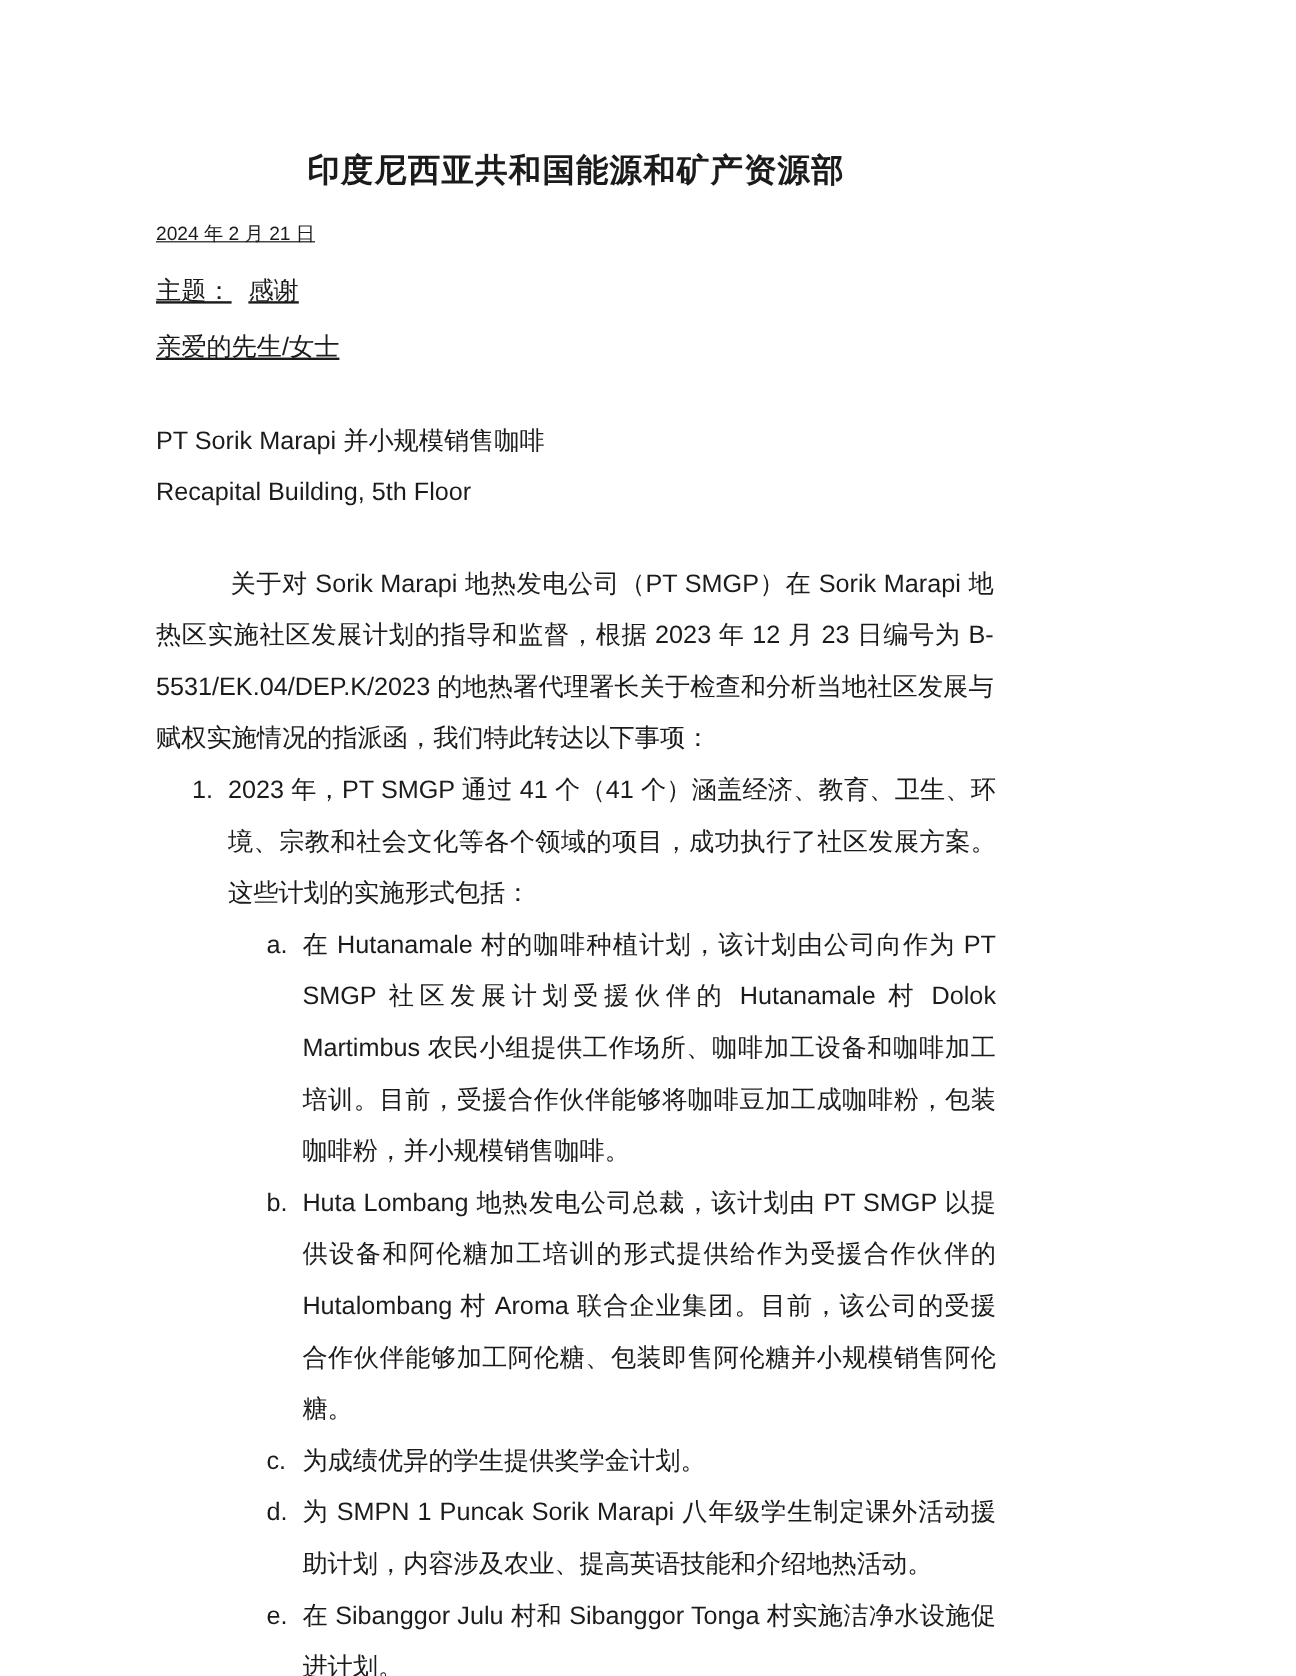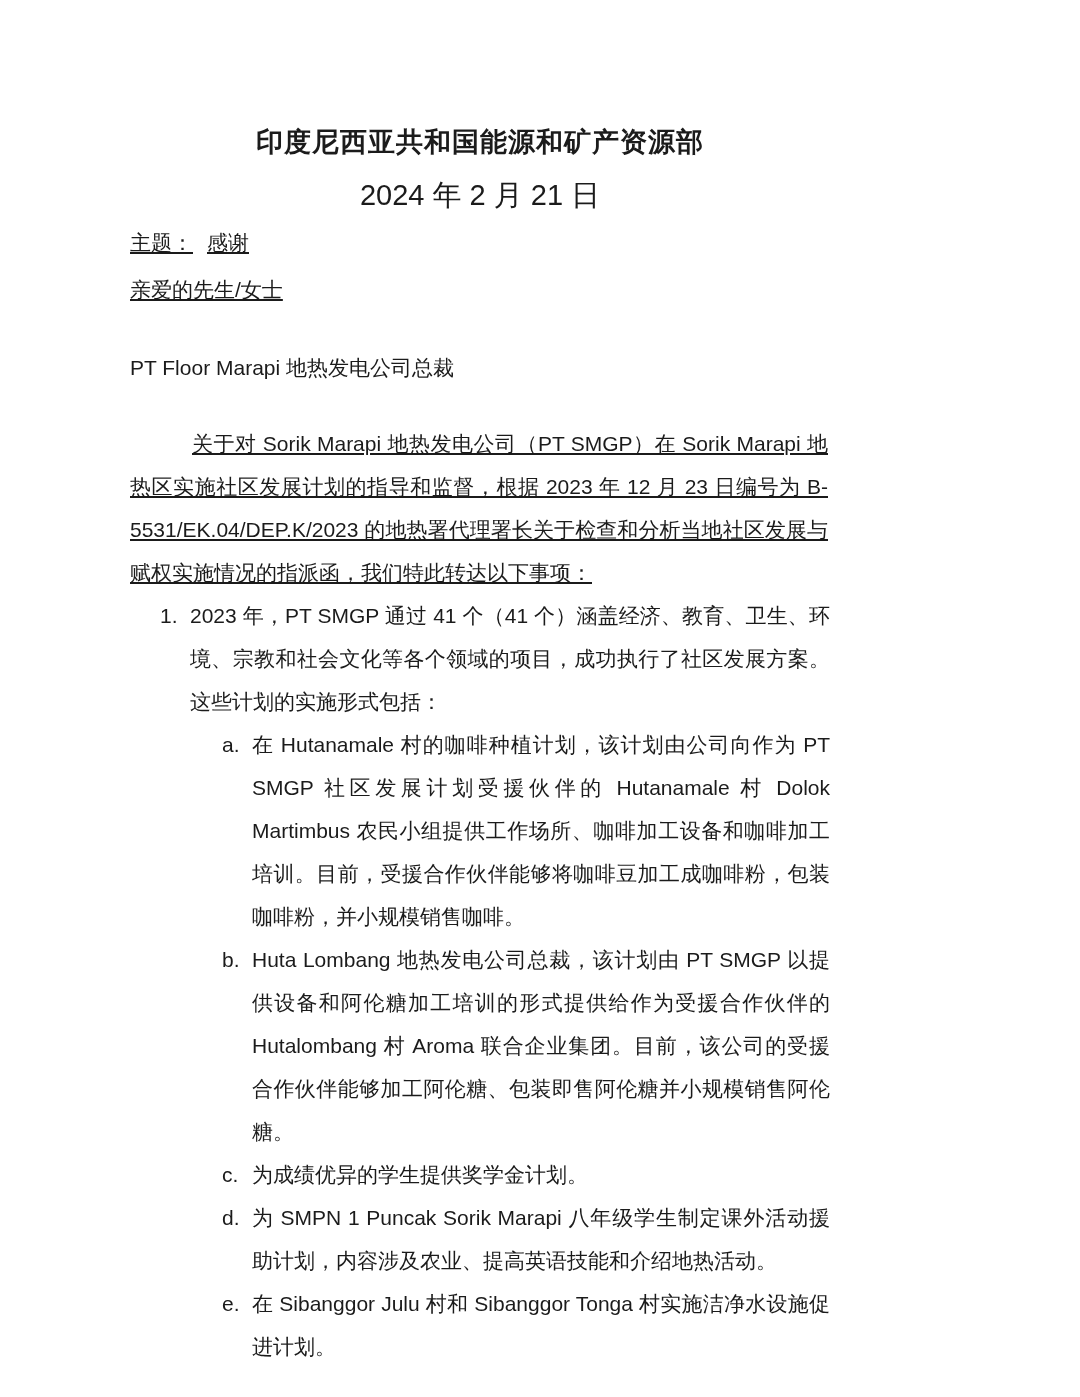--- a/index.html
+++ b/index.html
@@ -20,44 +20,44 @@
   }
   .title {
     text-align: center;
     font-size: 27px;
     line-height: 40px;
     font-weight: bold;
     letter-spacing: 1px;
   }
   .date-line {
     margin-top: 10px;
-    text-align: center;
-    font-size: 29px;
+    text-align: left;
+    font-size: 16px;
     line-height: 47px;
+    text-decoration: underline;
   }
   .subject-line, .salutation-line {
     font-size: 21px;
     line-height: 47px;
     text-decoration: underline;
   }
   .subject-line .gap { display: inline-block; width: 14px; }
   .recipient-block {
     margin-top: 33px;
     font-size: 21px;
     line-height: 43px;
   }
   .body-text {
     font-size: 21px;
     line-height: 43px;
   }
   .intro {
     margin: 33px 2px 0 0;
     text-indent: 62px;
     text-align: justify;
-    text-decoration: underline;
   }
   .num-item {
     display: flex;
     align-items: flex-start;
     margin-left: 30px;
   }
   .num-item .marker {
     flex: 0 0 30px;
   }
   .num-item .item-text {
@@ -86,21 +86,22 @@
 
   <div class="date-line">2024 年 2 月 21 日</div>
 
   <div class="subject-line">
     <span>主题：</span><span class="gap"></span><span>感谢</span>
   </div>
 
   <div class="salutation-line">亲爱的先生/女士</div>
 
   <div class="recipient-block">
-    <div>PT Floor Marapi 地热发电公司总裁</div>
+    <div>PT Sorik Marapi 并小规模销售咖啡</div>
+    <div>Recapital Building, 5th Floor</div>
   </div>
 
   <p class="body-text intro">关于对 Sorik Marapi 地热发电公司（PT SMGP）在 Sorik Marapi 地热区实施社区发展计划的指导和监督，根据 2023 年 12 月 23 日编号为 B-5531/EK.04/DEP.K/2023 的地热署代理署长关于检查和分析当地社区发展与赋权实施情况的指派函，我们特此转达以下事项：</p>
 
   <div class="body-text num-item">
     <span class="marker">1.</span>
     <div class="item-text">2023 年，PT SMGP 通过 41 个（41 个）涵盖经济、教育、卫生、环境、宗教和社会文化等各个领域的项目，成功执行了社区发展方案。这些计划的实施形式包括：</div>
   </div>
 
   <div class="body-text sub-item">

